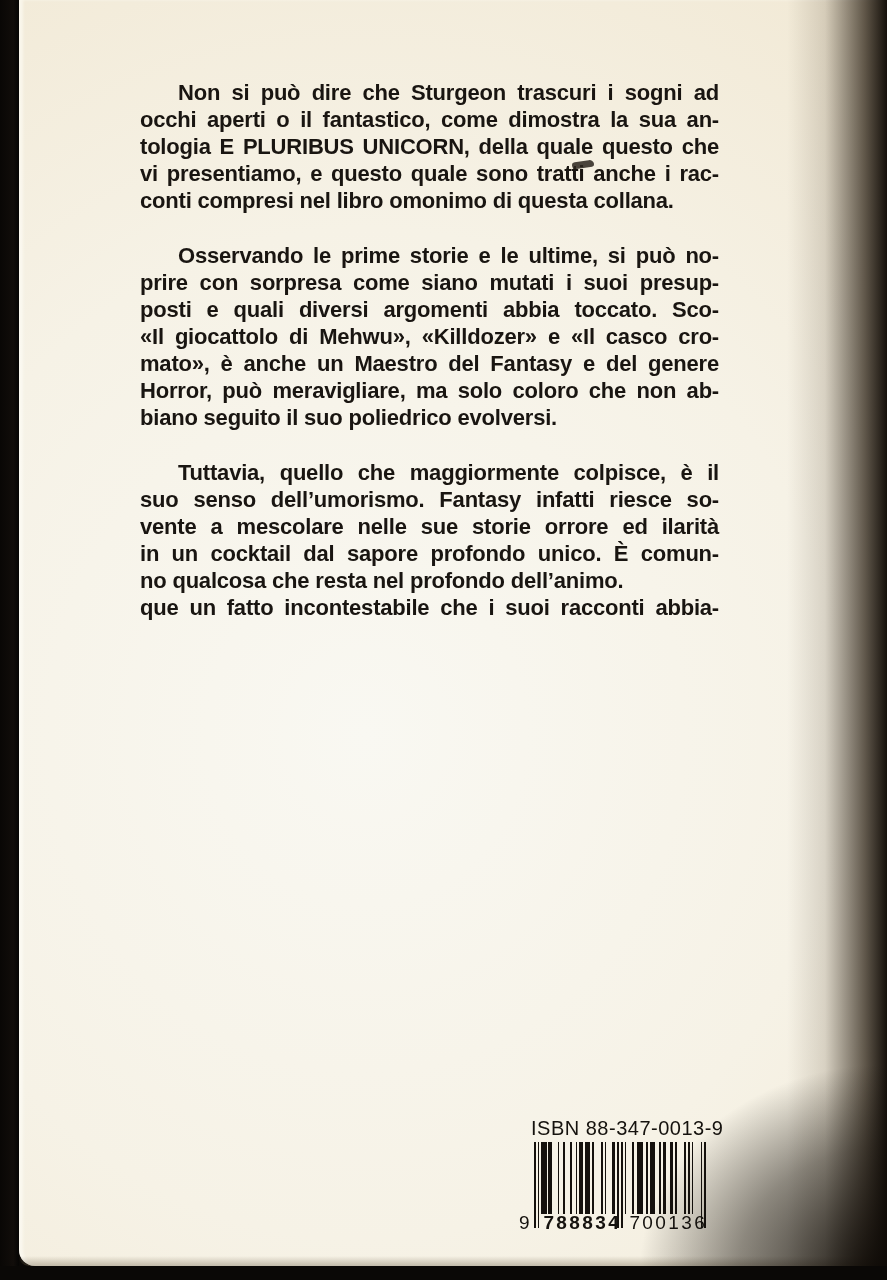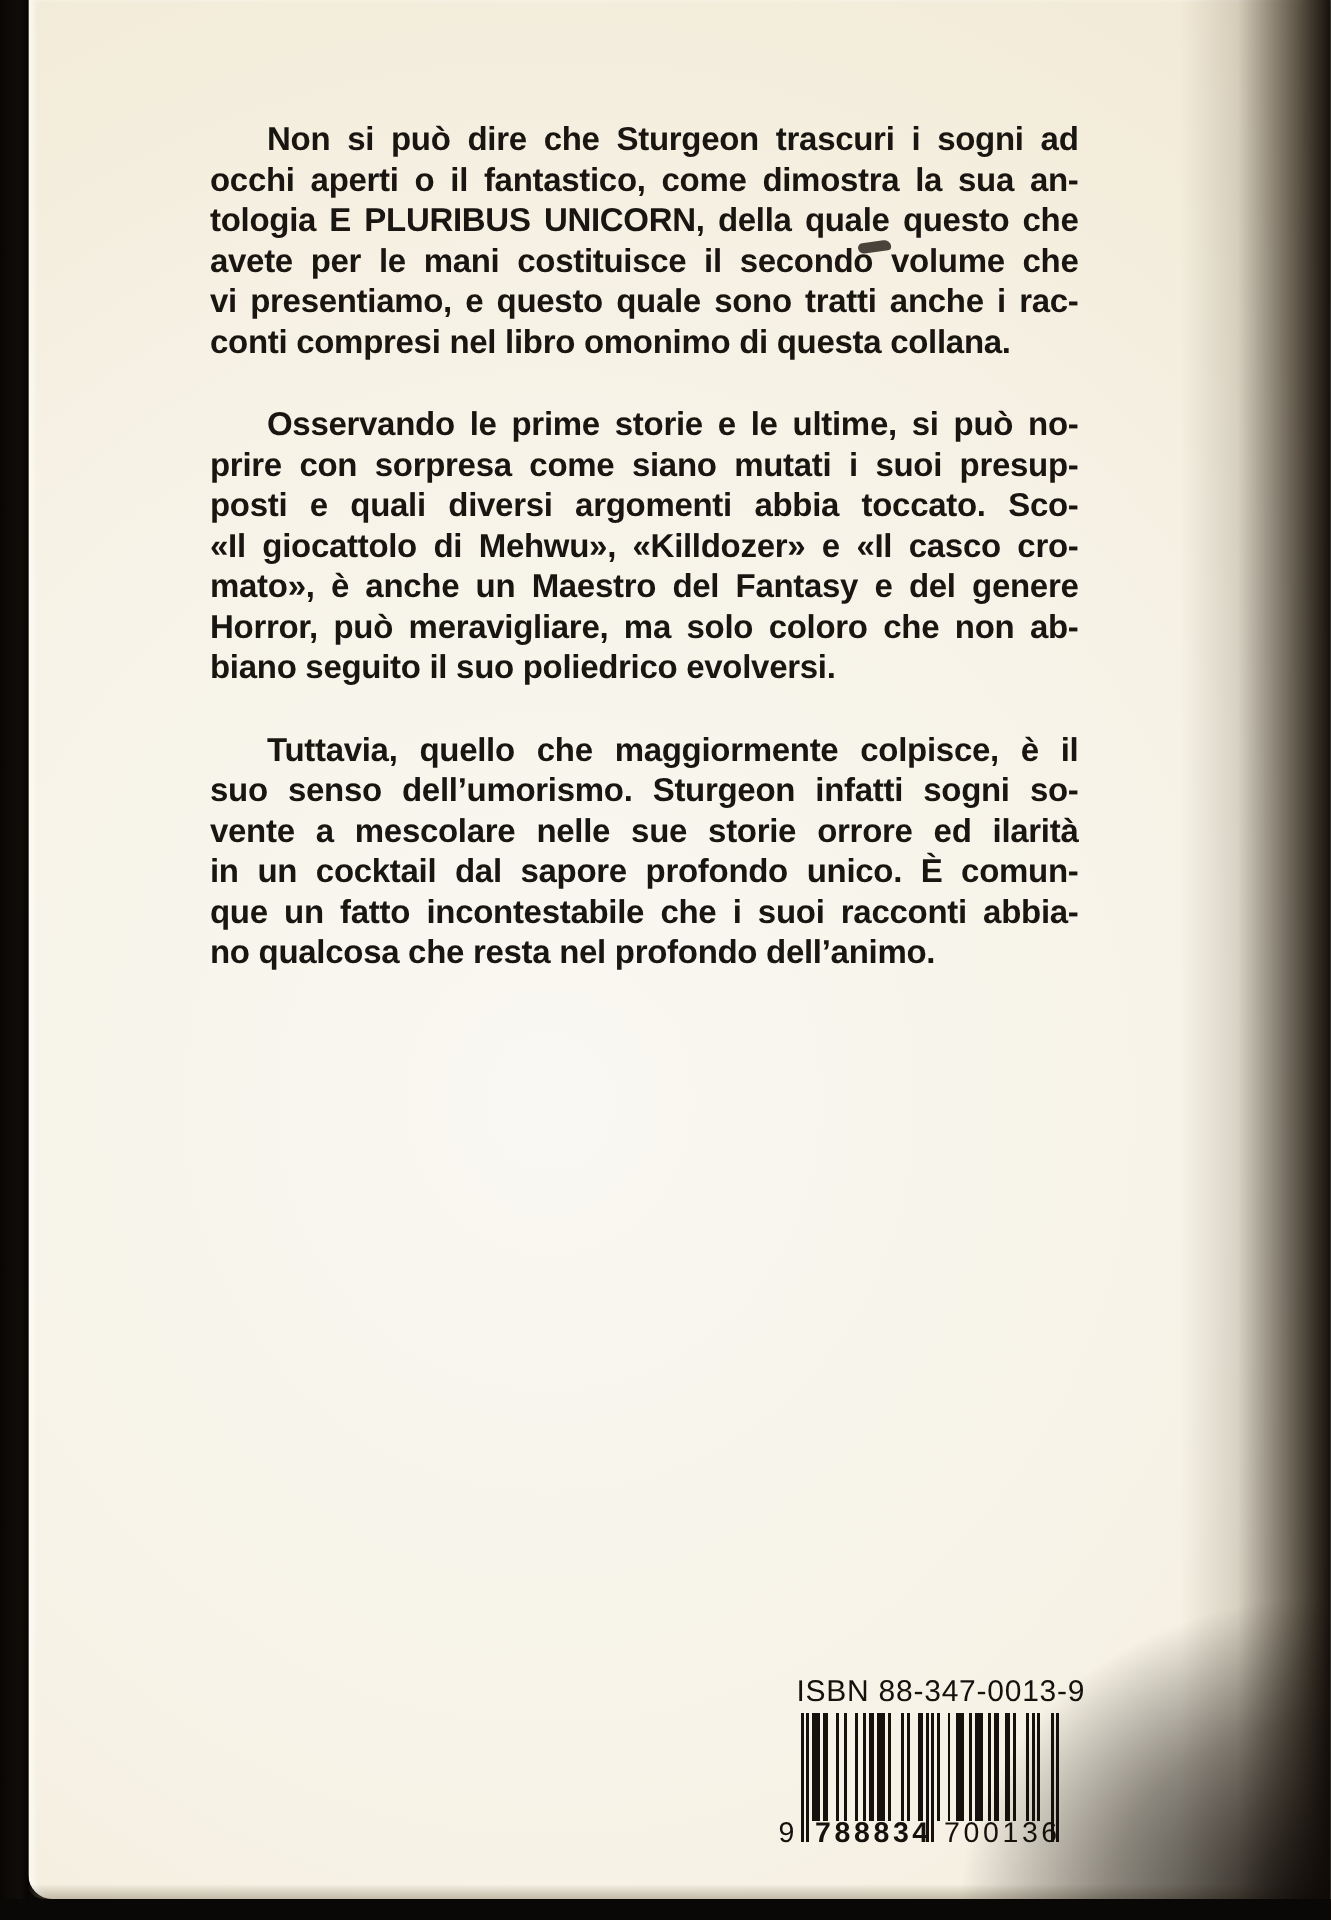--- a/index.html
+++ b/index.html
@@ -120,36 +120,35 @@
 <body>
 
 <div class="scan">
 
   <div class="paper">
 
     <div class="blurb" id="blurb">
         <div class="line first">Non si può dire che Sturgeon trascuri i sogni ad</div>
         <div class="line">occhi aperti o il fantastico, come dimostra la sua an-</div>
         <div class="line">tologia E PLURIBUS UNICORN, della quale questo che</div>
-        <div class="line">avete per le mani costituisce il secondo volume che</div>
         <div class="line">vi presentiamo, e questo quale sono tratti anche i rac-</div>
         <div class="line last">conti compresi nel libro omonimo di questa collana.</div>
         <div class="line first">Osservando le prime storie e le ultime, si può no-</div>
         <div class="line">prire con sorpresa come siano mutati i suoi presup-</div>
         <div class="line">posti e quali diversi argomenti abbia toccato. Sco-</div>
         <div class="line">«Il giocattolo di Mehwu», «Killdozer» e «Il casco cro-</div>
         <div class="line">mato», è anche un Maestro del Fantasy e del genere</div>
         <div class="line">Horror, può meravigliare, ma solo coloro che non ab-</div>
         <div class="line last">biano seguito il suo poliedrico evolversi.</div>
         <div class="line first">Tuttavia, quello che maggiormente colpisce, è il</div>
-        <div class="line">suo senso dell’umorismo. Sturgeon infatti sogni so-</div>
+        <div class="line">suo senso dell’umorismo. Fantasy infatti riesce so-</div>
         <div class="line">vente a mescolare nelle sue storie orrore ed ilarità</div>
         <div class="line">in un cocktail dal sapore profondo unico. È comun-</div>
+        <div class="line last">no qualcosa che resta nel profondo dell’animo.</div>
         <div class="line">que un fatto incontestabile che i suoi racconti abbia-</div>
-        <div class="line last">no qualcosa che resta nel profondo dell’animo.</div>
       </div>
 
     <span class="artifact"></span>
 
     <div class="isbn-block">
       <div class="isbn-label">ISBN 88-347-0013-9</div>
       <div class="barcode">
         <svg id="barcode-svg" width="172" height="86" viewBox="0 0 95 86" preserveAspectRatio="none" shape-rendering="crispEdges">
             <rect x="0" y="0" width="1" height="86" fill="#15110d"></rect>
             <rect x="2" y="0" width="1" height="86" fill="#15110d"></rect>

